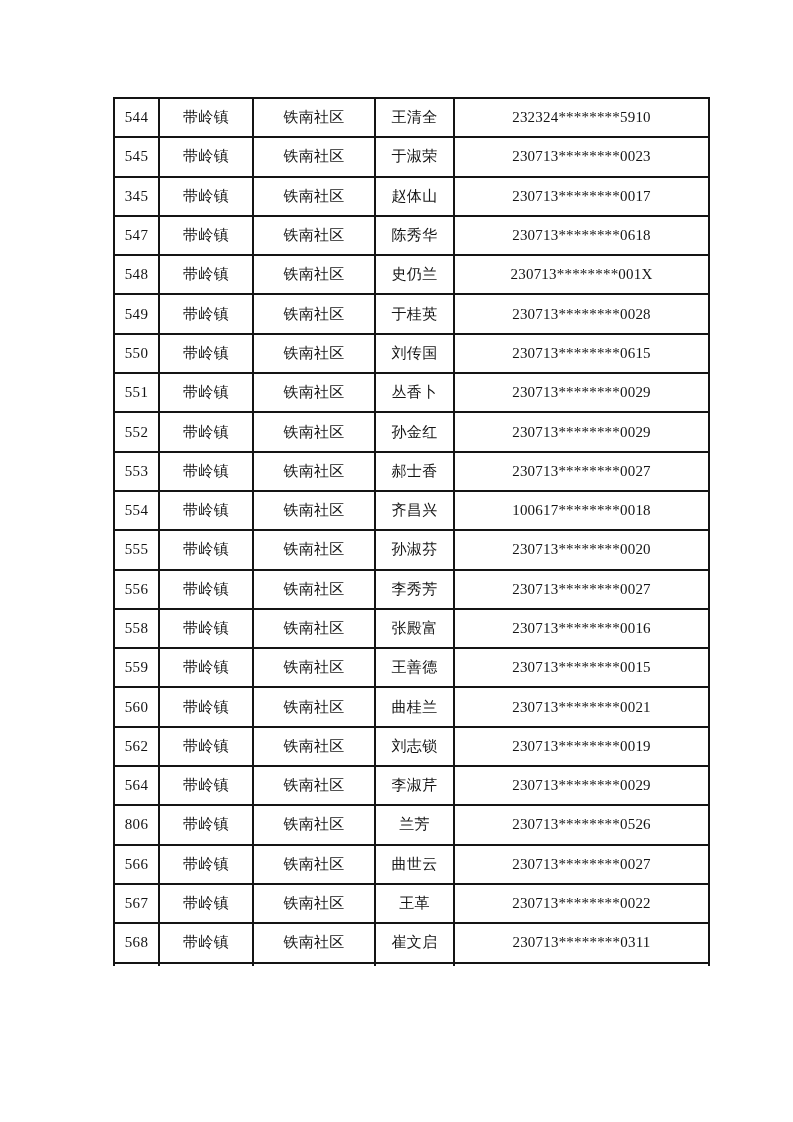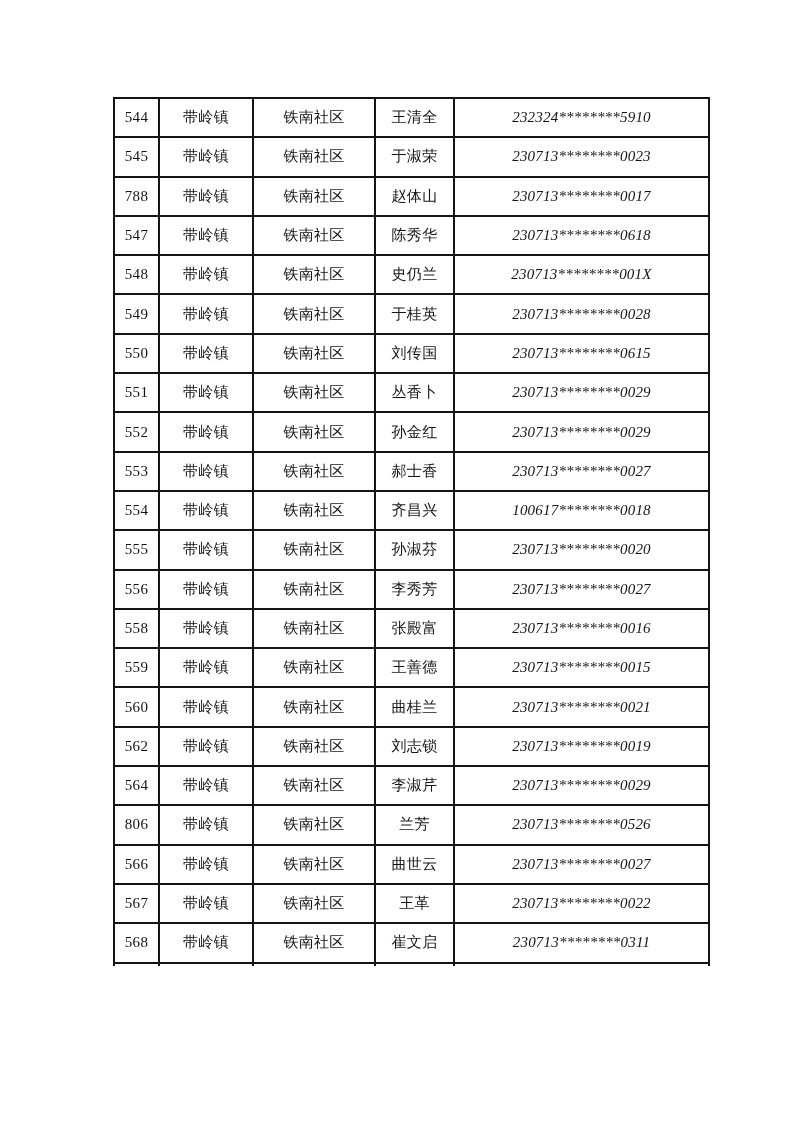--- a/index.html
+++ b/index.html
@@ -36,21 +36,20 @@
     font-size: 15px;
     line-height: 1;
     color: #141414;
     padding: 0;
     overflow: hidden;
     white-space: nowrap;
     letter-spacing: 0.3px;
   }
   table.roster td.cell-id {
     letter-spacing: 0.2px;
-    font-style: italic;
   }
 </style>
 </head>
 <body>
 
 <div class="page">
   <table class="roster">
     <colgroup>
       <col style="width:45px">
       <col style="width:94px">
@@ -67,21 +66,21 @@
           <td class="cell-id">232324********5910</td>
         </tr>
         <tr>
           <td>545</td>
           <td>带岭镇</td>
           <td>铁南社区</td>
           <td>于淑荣</td>
           <td class="cell-id">230713********0023</td>
         </tr>
         <tr>
-          <td>788</td>
+          <td>345</td>
           <td>带岭镇</td>
           <td>铁南社区</td>
           <td>赵体山</td>
           <td class="cell-id">230713********0017</td>
         </tr>
         <tr>
           <td>547</td>
           <td>带岭镇</td>
           <td>铁南社区</td>
           <td>陈秀华</td>

